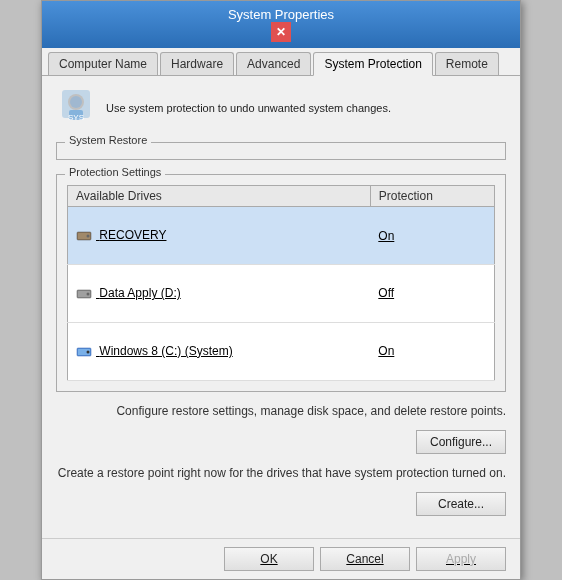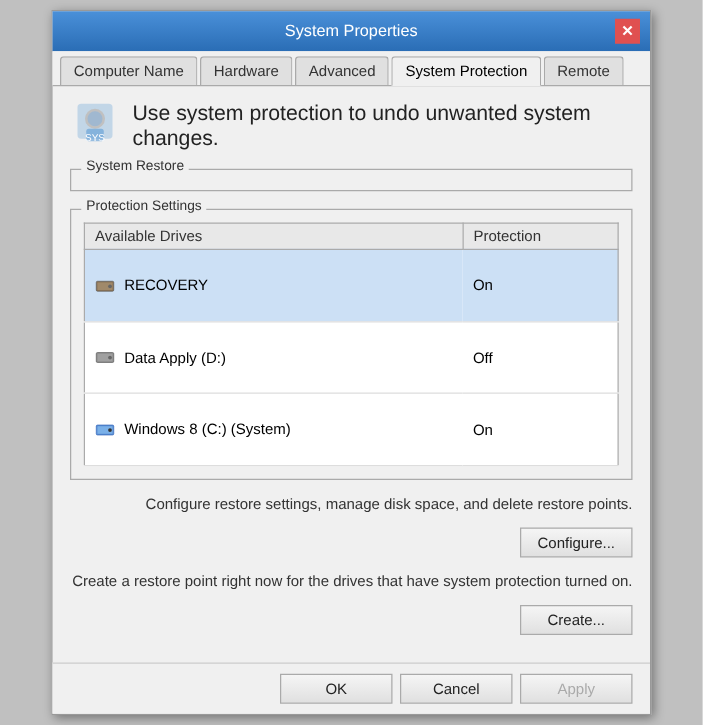--- a/index.html
+++ b/index.html
@@ -19,20 +19,21 @@
       border: 1px solid #999;
       box-shadow: 2px 2px 8px rgba(0,0,0,0.4);
     }
     .title-bar {
       background: linear-gradient(to bottom, #4a90d9, #2a6db5);
       color: white;
       padding: 6px 8px;
       display: flex;
       align-items: center;
       justify-content: space-between;
+      flex-direction: column;
     }
     .title-bar-text {
       font-size: 13px;
       font-weight: normal;
       flex: 1;
       text-align: center;
     }
     .close-btn {
       background: #e05050;
       color: white;
@@ -78,21 +79,21 @@
       align-items: center;
       gap: 10px;
       margin-bottom: 14px;
     }
     .shield-icon {
       width: 40px;
       height: 40px;
       flex-shrink: 0;
     }
     .header-text {
-      font-size: 17px;
+      font-size: 11px;
       color: #222;
     }
     .group-box {
       border: 1px solid #aaa;
       padding: 6px 10px 10px 10px;
       margin-bottom: 14px;
       position: relative;
     }
     .group-label {
       position: absolute;
@@ -150,20 +151,21 @@
       border: 1px solid #aaa;
       padding: 3px 8px;
       text-align: left;
       font-weight: normal;
       color: #333;
     }
     .drives-table td {
       border-bottom: 1px solid #ddd;
       padding: 21px 8px;
       vertical-align: middle;
+      text-decoration: underline;
     }
     .drive-icon {
       display: inline-block;
       width: 16px;
       height: 14px;
       margin-right: 4px;
       vertical-align: middle;
     }
     .bottom-section {
       display: flex;
@@ -179,20 +181,21 @@
       flex: 1;
       line-height: 1.5;
     }
     .footer {
       display: flex;
       justify-content: flex-end;
       gap: 6px;
       padding: 8px 14px;
       border-top: 1px solid #ccc;
       background: #f0f0f0;
+      text-decoration: underline;
     }
     .arrow-overlay {
       position: relative;
     }
     .orange-arrow {
       position: absolute;
       top: -38px;
       right: -10px;
       width: 60px;
       height: 50px;

